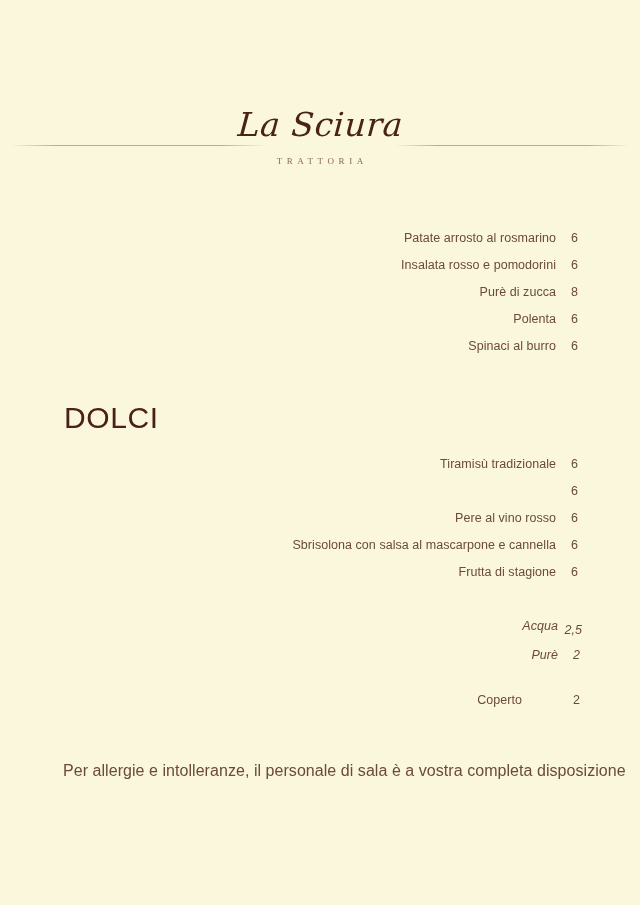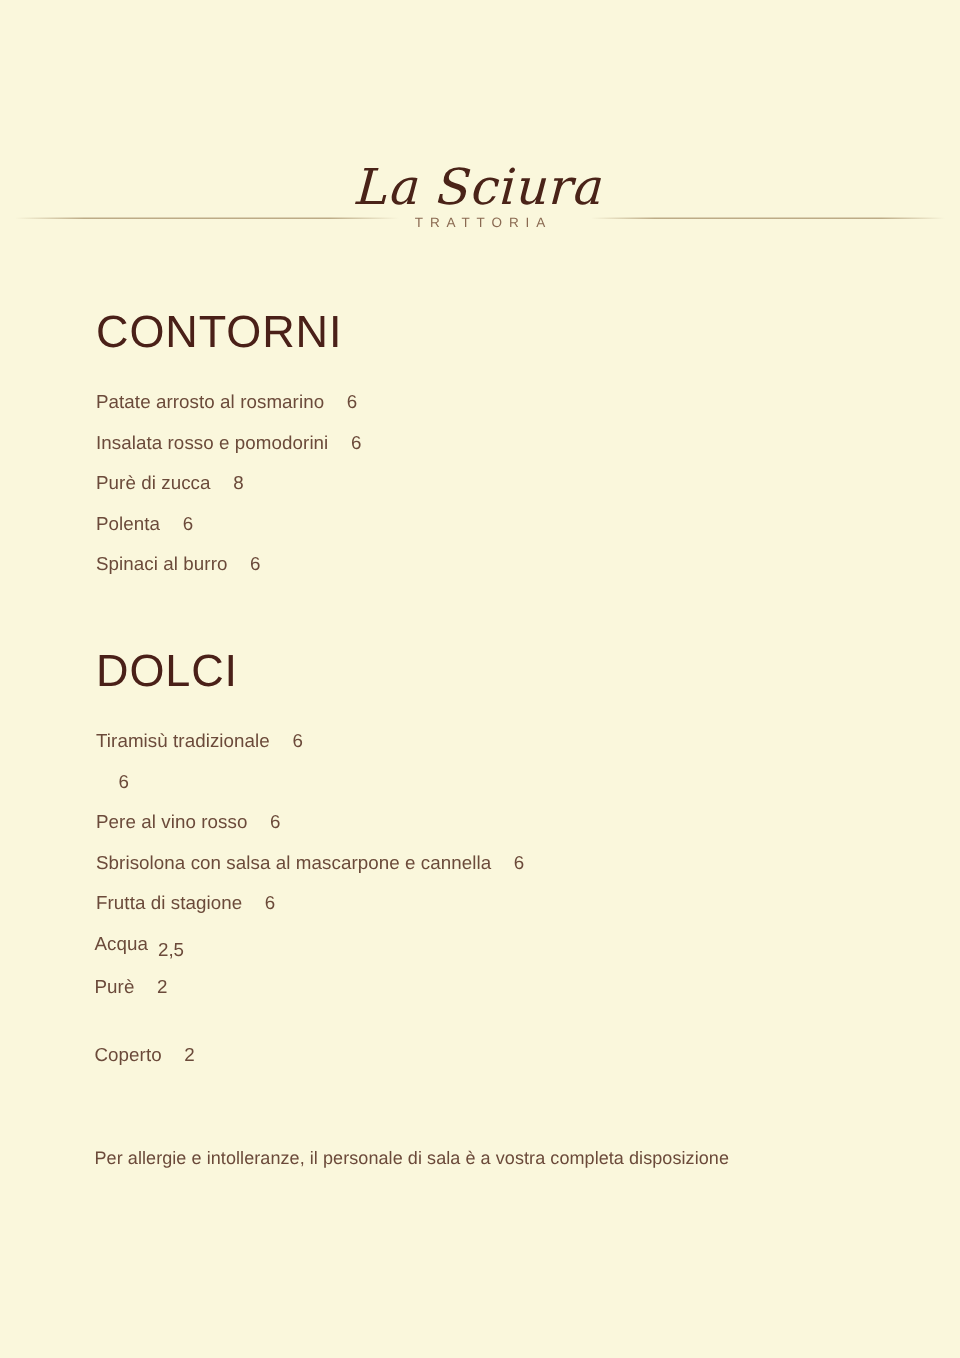--- a/index.html
+++ b/index.html
@@ -51,22 +51,22 @@
     font-family: "DejaVu Serif", serif;
     font-style: italic;
     font-size: 33px;
     line-height: 1;
     color: #4a2318;
     letter-spacing: 0.5px;
     display: inline-block;
     transform: skewX(-4deg);
   }
   .logo-sub {
-    margin-top: 2px;
-    font-family: Liberation Sans, sans-serif;
+    margin-top: 15px;
+    font-family: Liberation Serif, serif;
     font-size: 9px;
     letter-spacing: 4.6px;
     color: #8a6a52;
     text-indent: 4.6px;
   }
 
   
   .content {
     position: absolute;
     top: 185px;
@@ -91,63 +91,66 @@
   .items {
     margin: 0;
     padding: 0;
     list-style: none;
   }
   .items-food { margin-top: 24px; }
 
   .row {
     display: flex;
     align-items: baseline;
-    justify-content: flex-start;
+    justify-content: flex-end;
     padding: 0 62px 0 64px;
     height: 27px;
   }
   .row .name {
     font-size: 12.5px;
     letter-spacing: 0.05px;
     color: #6b4a3a;
     white-space: nowrap;
   }
   .row .price {
     font-size: 12.5px;
     color: #6b4a3a;
     text-align: right;
     min-width: 22px;
   }
 
   
   .group-drinks {
+    margin-top: 27px;
+    font-style: italic;
   }
   .group-drinks .row {
     padding: 0 60px 0 63px;
     height: 29px;
   }
   .group-drinks .row .name { font-size: 12.5px; }
   .group-drinks .row:first-child .price {
     position: relative;
     top: 4px;
     right: -2px;
   }
 
   .group-coperto {
     margin-top: 16px;
   }
   .group-coperto .row {
     padding: 0 60px 0 63px;
     height: 27px;
+    gap: 36px;
   }
 
   .footnote {
     margin-top: 42px;
     padding-left: 63px;
-    font-size: 12px;
+    font-size: 16px;
     color: #6b4a3a;
     letter-spacing: 0.05px;
   }
 </style>
 </head>
 <body>
 
 <div class="page">
 
   <div class="header">
@@ -155,21 +158,20 @@
     <div class="rule rule-right"></div>
     <div class="logo-block">
       <div class="logo-script">La Sciura</div>
       <div class="logo-sub">TRATTORIA</div>
     </div>
   </div>
 
   <div class="content">
 
     <div class="section section-contorni">
-      <h2 class="section-title">CONTORNI</h2>
       <ul class="items items-food">
         <li class="row">
           <span class="name">Patate arrosto al rosmarino</span>
           <span class="price">6</span>
         </li>
         <li class="row">
           <span class="name">Insalata rosso e pomodorini</span>
           <span class="price">6</span>
         </li>
         <li class="row">

